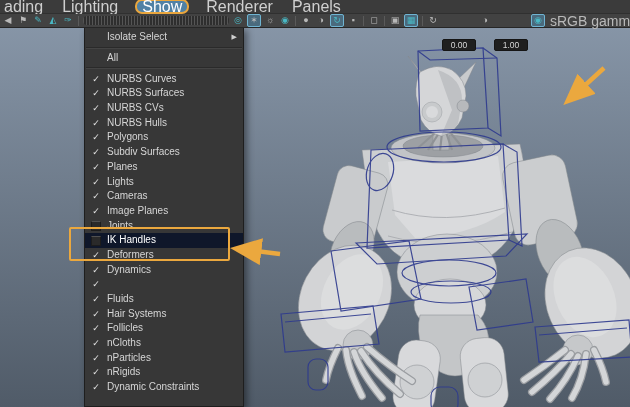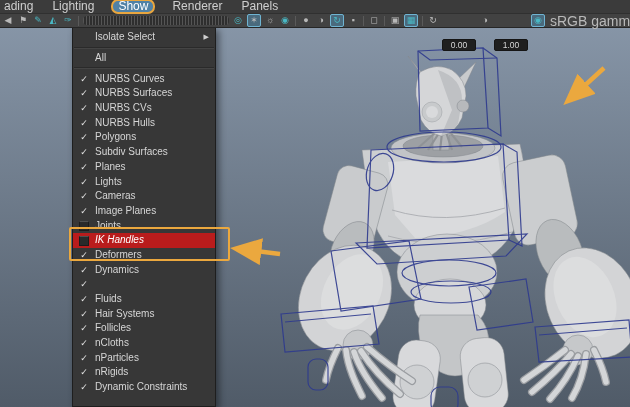--- a/index.html
+++ b/index.html
@@ -2,43 +2,43 @@
 <html><head>
 <meta charset="utf-8">
 <style>
   html,body{margin:0;padding:0;background:#222;}
   .screen{position:relative;width:630px;height:407px;overflow:hidden;
     font-family:"Liberation Sans","DejaVu Sans",sans-serif;
     background:linear-gradient(#8a99ab,#505b68);}
   
   .menubar{position:absolute;left:0;top:0;width:630px;height:13px;background:#3b3b3b;
     display:flex;align-items:center;gap:15px;padding-left:2px;z-index:5;border-bottom:1px solid #303030;}
-  .mb-item{font-size:12px;color:#cfcfcf;white-space:nowrap;cursor:default;padding:0 2px;line-height:11px;}
+  .mb-item{font-size:16px;color:#cfcfcf;white-space:nowrap;cursor:default;padding:0 2px;line-height:11px;}
   .mb-item.active{background:#5081a5;color:#fff;border:2px solid #e9a63e;border-radius:7px;padding:0 5px;margin:-2px 0;}
   
   .toolbar{position:absolute;left:0;top:14px;width:630px;height:13px;background:#424242;
     display:flex;align-items:center;gap:3px;padding-left:2px;z-index:5;border-bottom:1px solid #262626;}
   .ticon{width:12px;height:11px;font-size:9px;line-height:11px;text-align:center;color:#b8b8b8;
     border-radius:2px;flex:0 0 auto;}
   .ticon.teal{color:#49b8c4;}
   .ticon.active{background:#4a6a7d;border:1px solid #6fb4d2;width:12px;height:11px;line-height:10px;}
   .tdiv{width:1px;height:10px;background:#5a5a5a;flex:0 0 auto;margin:0 1px;}
   .tstrip{flex:0 0 146px;height:9px;border-radius:4px;
     background:repeating-linear-gradient(90deg,#555 0 1px,#2e2e2e 1px 3px);}
   .tfield{flex:0 0 32px;height:10px;background:#1f1f1f;border:1px solid #151515;border-radius:2px;
     color:#d8d8d8;font-size:8.5px;line-height:10px;text-align:center;margin-top:48px;}
   .tlabel{color:#b9b9b9;font-size:14px;line-height:12px;white-space:nowrap;padding-left:2px;}
   
   .viewport{position:absolute;left:0;top:27px;width:630px;height:380px;z-index:0;}
   
-  .menu{position:absolute;left:72px;top:27px;width:144px;bottom:0;background:#373737;
+  .menu{position:absolute;left:84px;top:27px;width:160px;bottom:0;background:#373737;
     border:1px solid #1e1e1e;border-top:1px solid #4c4c4c;box-sizing:border-box;
     box-shadow:3px 3px 7px rgba(0,0,0,.45);padding-top:2px;z-index:2;}
   .mrow{height:14.7px;display:flex;align-items:center;cursor:default;}
-  .mrow.hl{background:#b91c1c;font-style:italic;}
+  .mrow.hl{background:#0f172a;}
   .mrow .gut{width:22px;flex:0 0 22px;text-align:center;font-size:9px;color:#e2e2e2;line-height:14px;}
   .mrow .gut .ubox{display:inline-block;width:8px;height:8px;background:#2a2a2a;
     border:1px solid #1c1c1c;border-top-color:#505050;vertical-align:middle;}
   .mrow .lbl{font-size:10px;color:#d6d6d6;white-space:nowrap;line-height:14px;}
   .mrow.hl .lbl{color:#ffffff;}
   .mrow .subarrow{margin-left:auto;padding-right:6px;font-size:7px;color:#cfcfcf;}
   .msep{height:1px;background:#2a2a2a;border-bottom:1px solid #444;margin:2px 1px;}
   
   .anno-box{position:absolute;left:69px;top:227px;width:157px;height:30px;
     border:2.5px solid #eba83e;border-radius:2px;z-index:3;pointer-events:none;}

